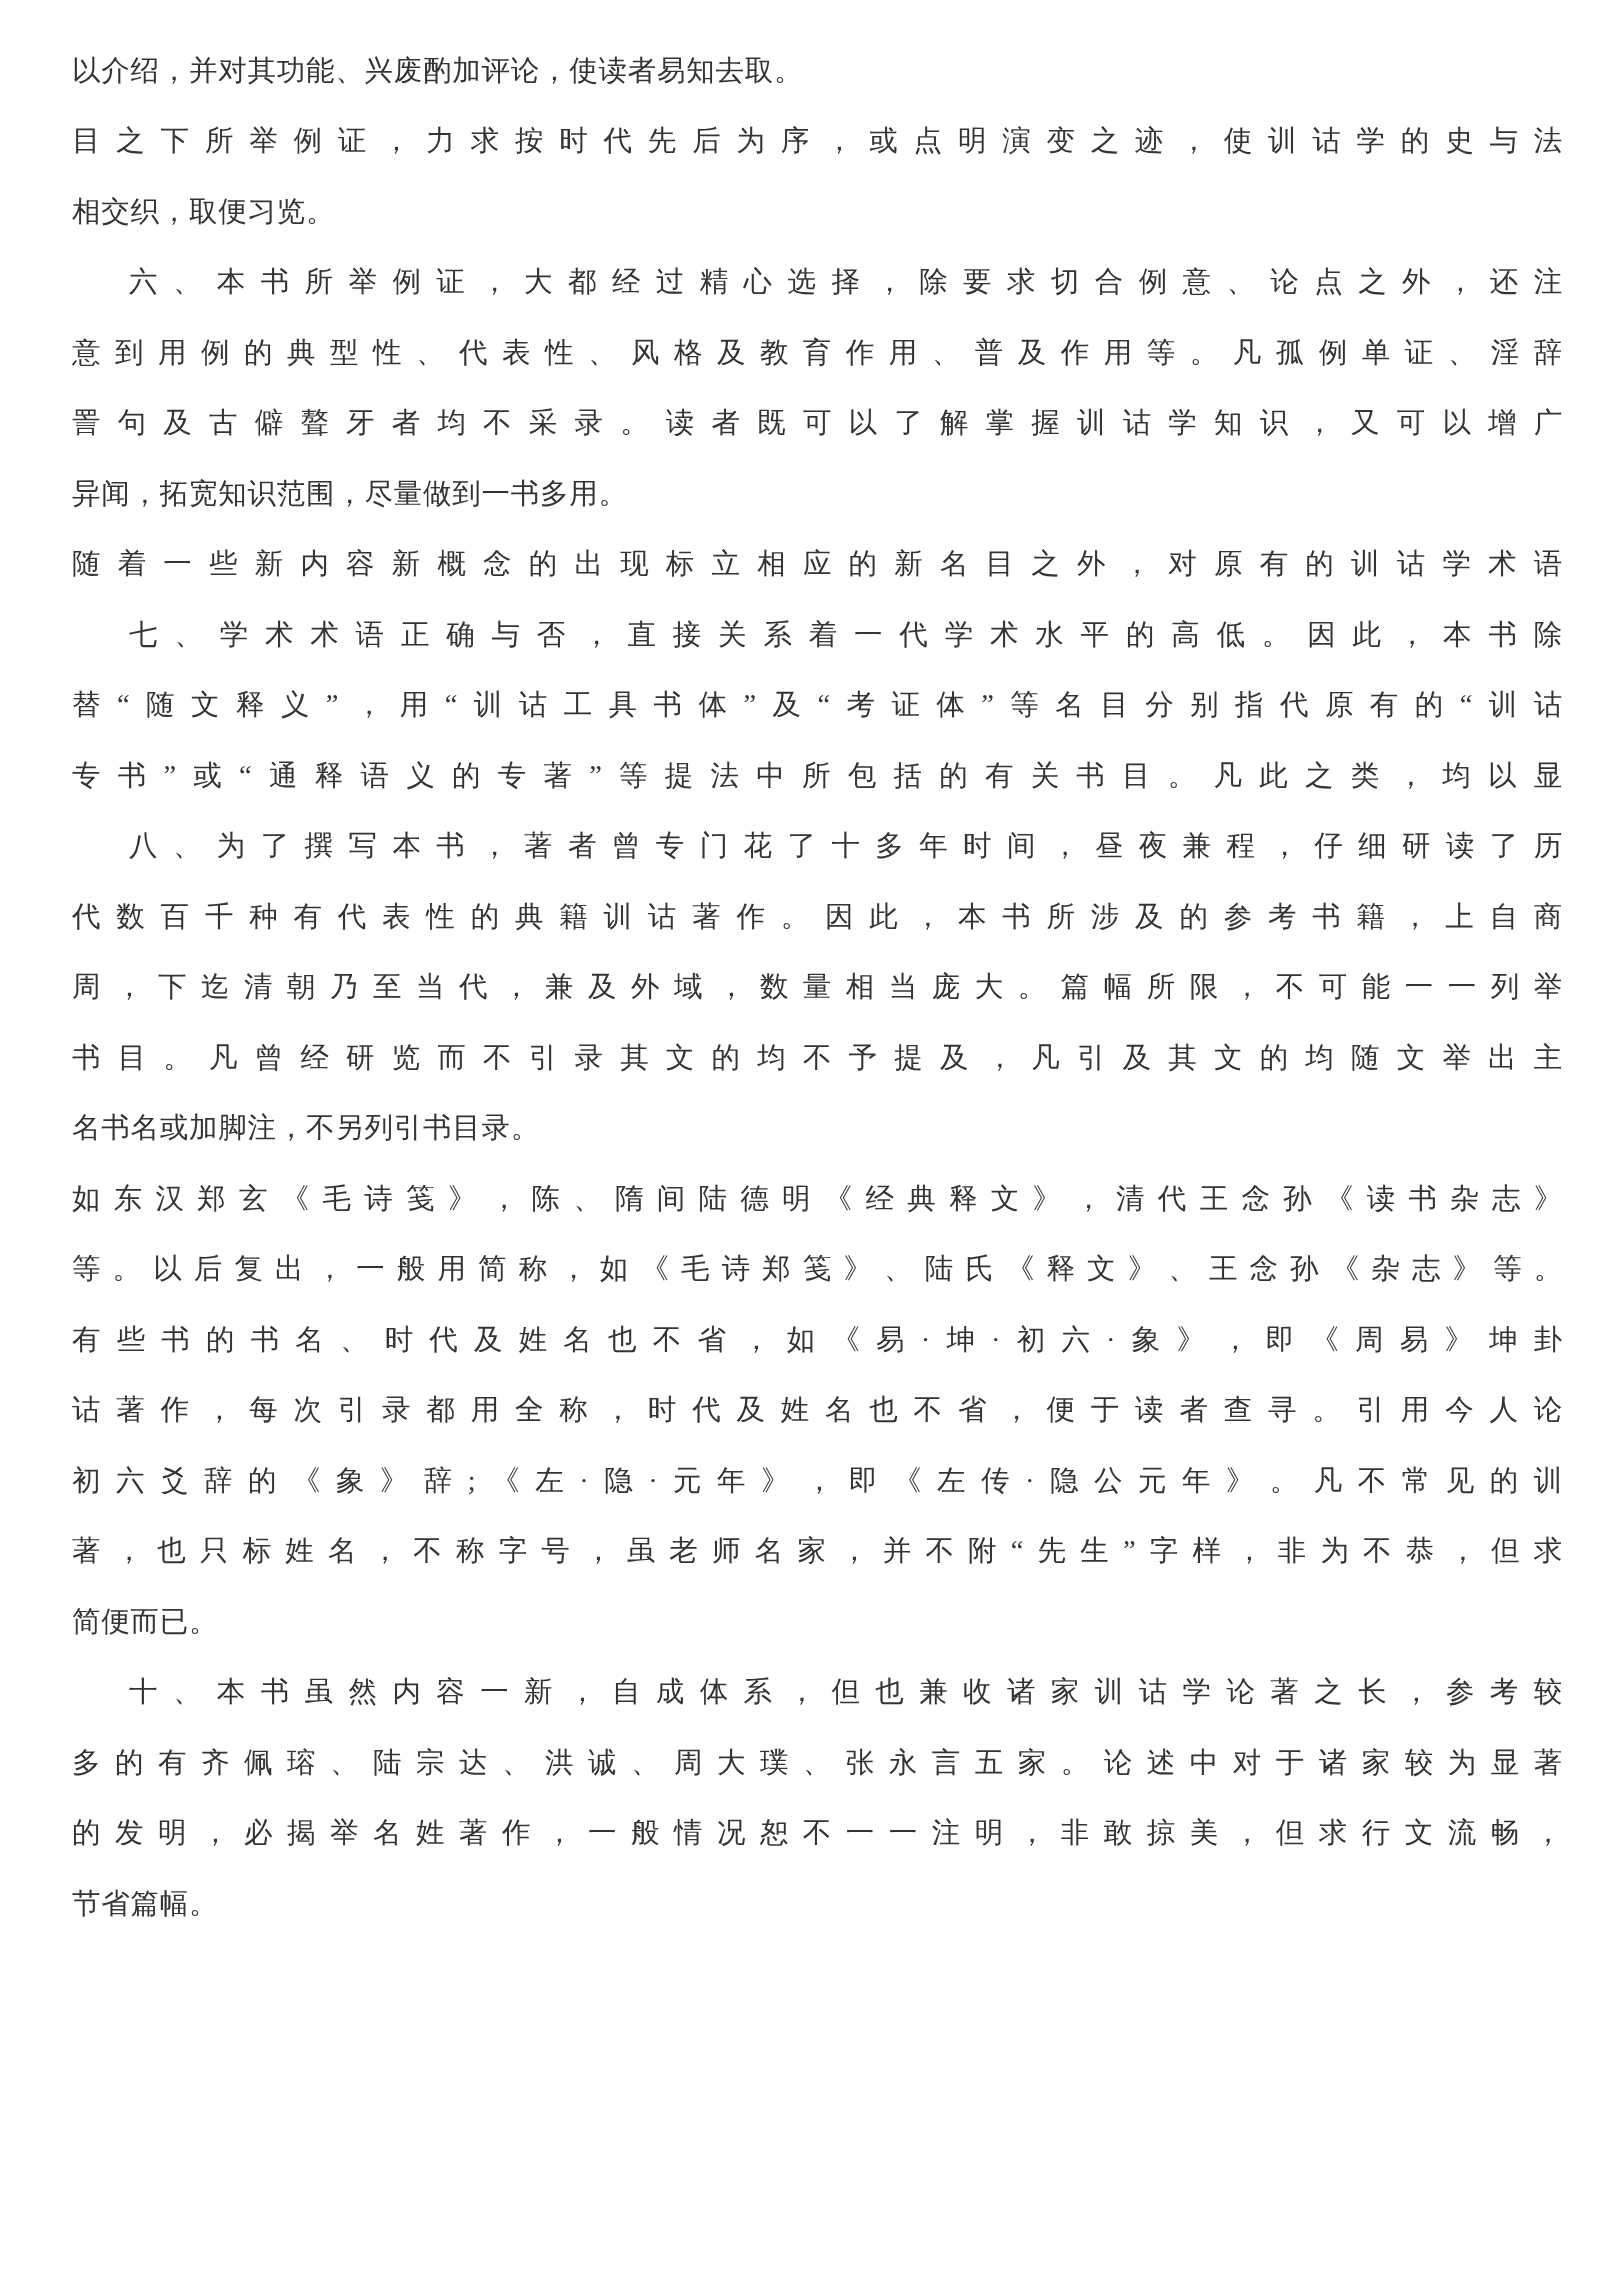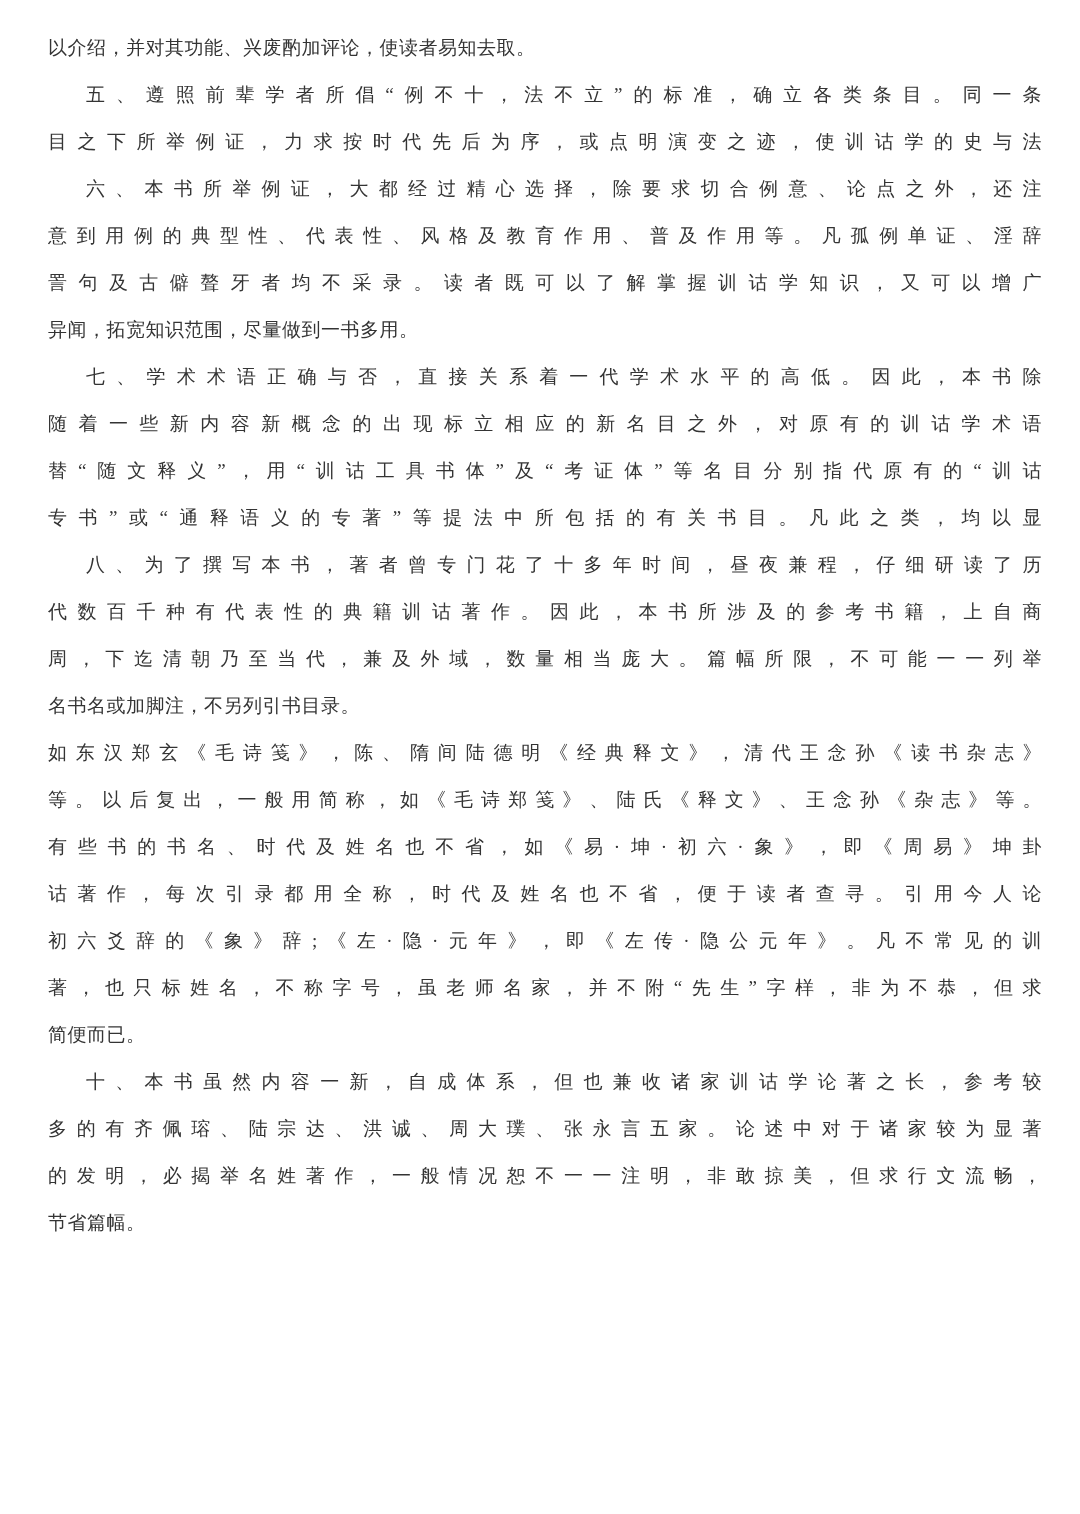--- a/index.html
+++ b/index.html
@@ -43,39 +43,40 @@
   }
 </style>
 </head>
 <body>
 
 <div class="page" style="background: rgb(255, 255, 255); color: rgb(52, 52, 52);">
     <div class="paragraph">
       <div class="line last">以介绍，并对其功能、兴废酌加评论，使读者易知去取。</div>
     </div>
     <div class="paragraph">
-      <div class="line indent">五、遵照前辈学者所倡“例不十，法不立”的标准，确立各类条目。同一条</div>
       <div class="line">目之下所举例证，力求按时代先后为序，或点明演变之迹，使训诂学的史与法</div>
+      <div class="line last">相交织，取便习览。</div>
     </div>
     <div class="paragraph">
       <div class="line indent">六、本书所举例证，大都经过精心选择，除要求切合例意、论点之外，还注</div>
       <div class="line">意到用例的典型性、代表性、风格及教育作用、普及作用等。凡孤例单证、淫辞</div>
       <div class="line">詈句及古僻聱牙者均不采录。读者既可以了解掌握训诂学知识，又可以增广</div>
       <div class="line last">异闻，拓宽知识范围，尽量做到一书多用。</div>
     </div>
     <div class="paragraph">
+      <div class="line">随着一些新内容新概念的出现标立相应的新名目之外，对原有的训诂学术语</div>
       <div class="line indent">七、学术术语正确与否，直接关系着一代学术水平的高低。因此，本书除</div>
-      <div class="line">随着一些新内容新概念的出现标立相应的新名目之外，对原有的训诂学术语</div>
       <div class="line">替“随文释义”，用“训诂工具书体”及“考证体”等名目分别指代原有的“训诂</div>
       <div class="line">专书”或“通释语义的专著”等提法中所包括的有关书目。凡此之类，均以显</div>
     </div>
     <div class="paragraph">
       <div class="line indent">八、为了撰写本书，著者曾专门花了十多年时间，昼夜兼程，仔细研读了历</div>
       <div class="line">代数百千种有代表性的典籍训诂著作。因此，本书所涉及的参考书籍，上自商</div>
       <div class="line">周，下迄清朝乃至当代，兼及外域，数量相当庞大。篇幅所限，不可能一一列举</div>
+      <div class="line">书目。凡曾经研览而不引录其文的均不予提及，凡引及其文的均随文举出主</div>
       <div class="line last">名书名或加脚注，不另列引书目录。</div>
     </div>
     <div class="paragraph">
       <div class="line">如东汉郑玄《毛诗笺》，陈、隋间陆德明《经典释文》，清代王念孙《读书杂志》</div>
       <div class="line">等。以后复出，一般用简称，如《毛诗郑笺》、陆氏《释文》、王念孙《杂志》等。</div>
       <div class="line">有些书的书名、时代及姓名也不省，如《易·坤·初六·象》，即《周易》坤卦</div>
       <div class="line">诂著作，每次引录都用全称，时代及姓名也不省，便于读者查寻。引用今人论</div>
       <div class="line">初六爻辞的《象》辞;《左·隐·元年》，即《左传·隐公元年》。凡不常见的训</div>
       <div class="line">著，也只标姓名，不称字号，虽老师名家，并不附“先生”字样，非为不恭，但求</div>
       <div class="line last">简便而已。</div>

